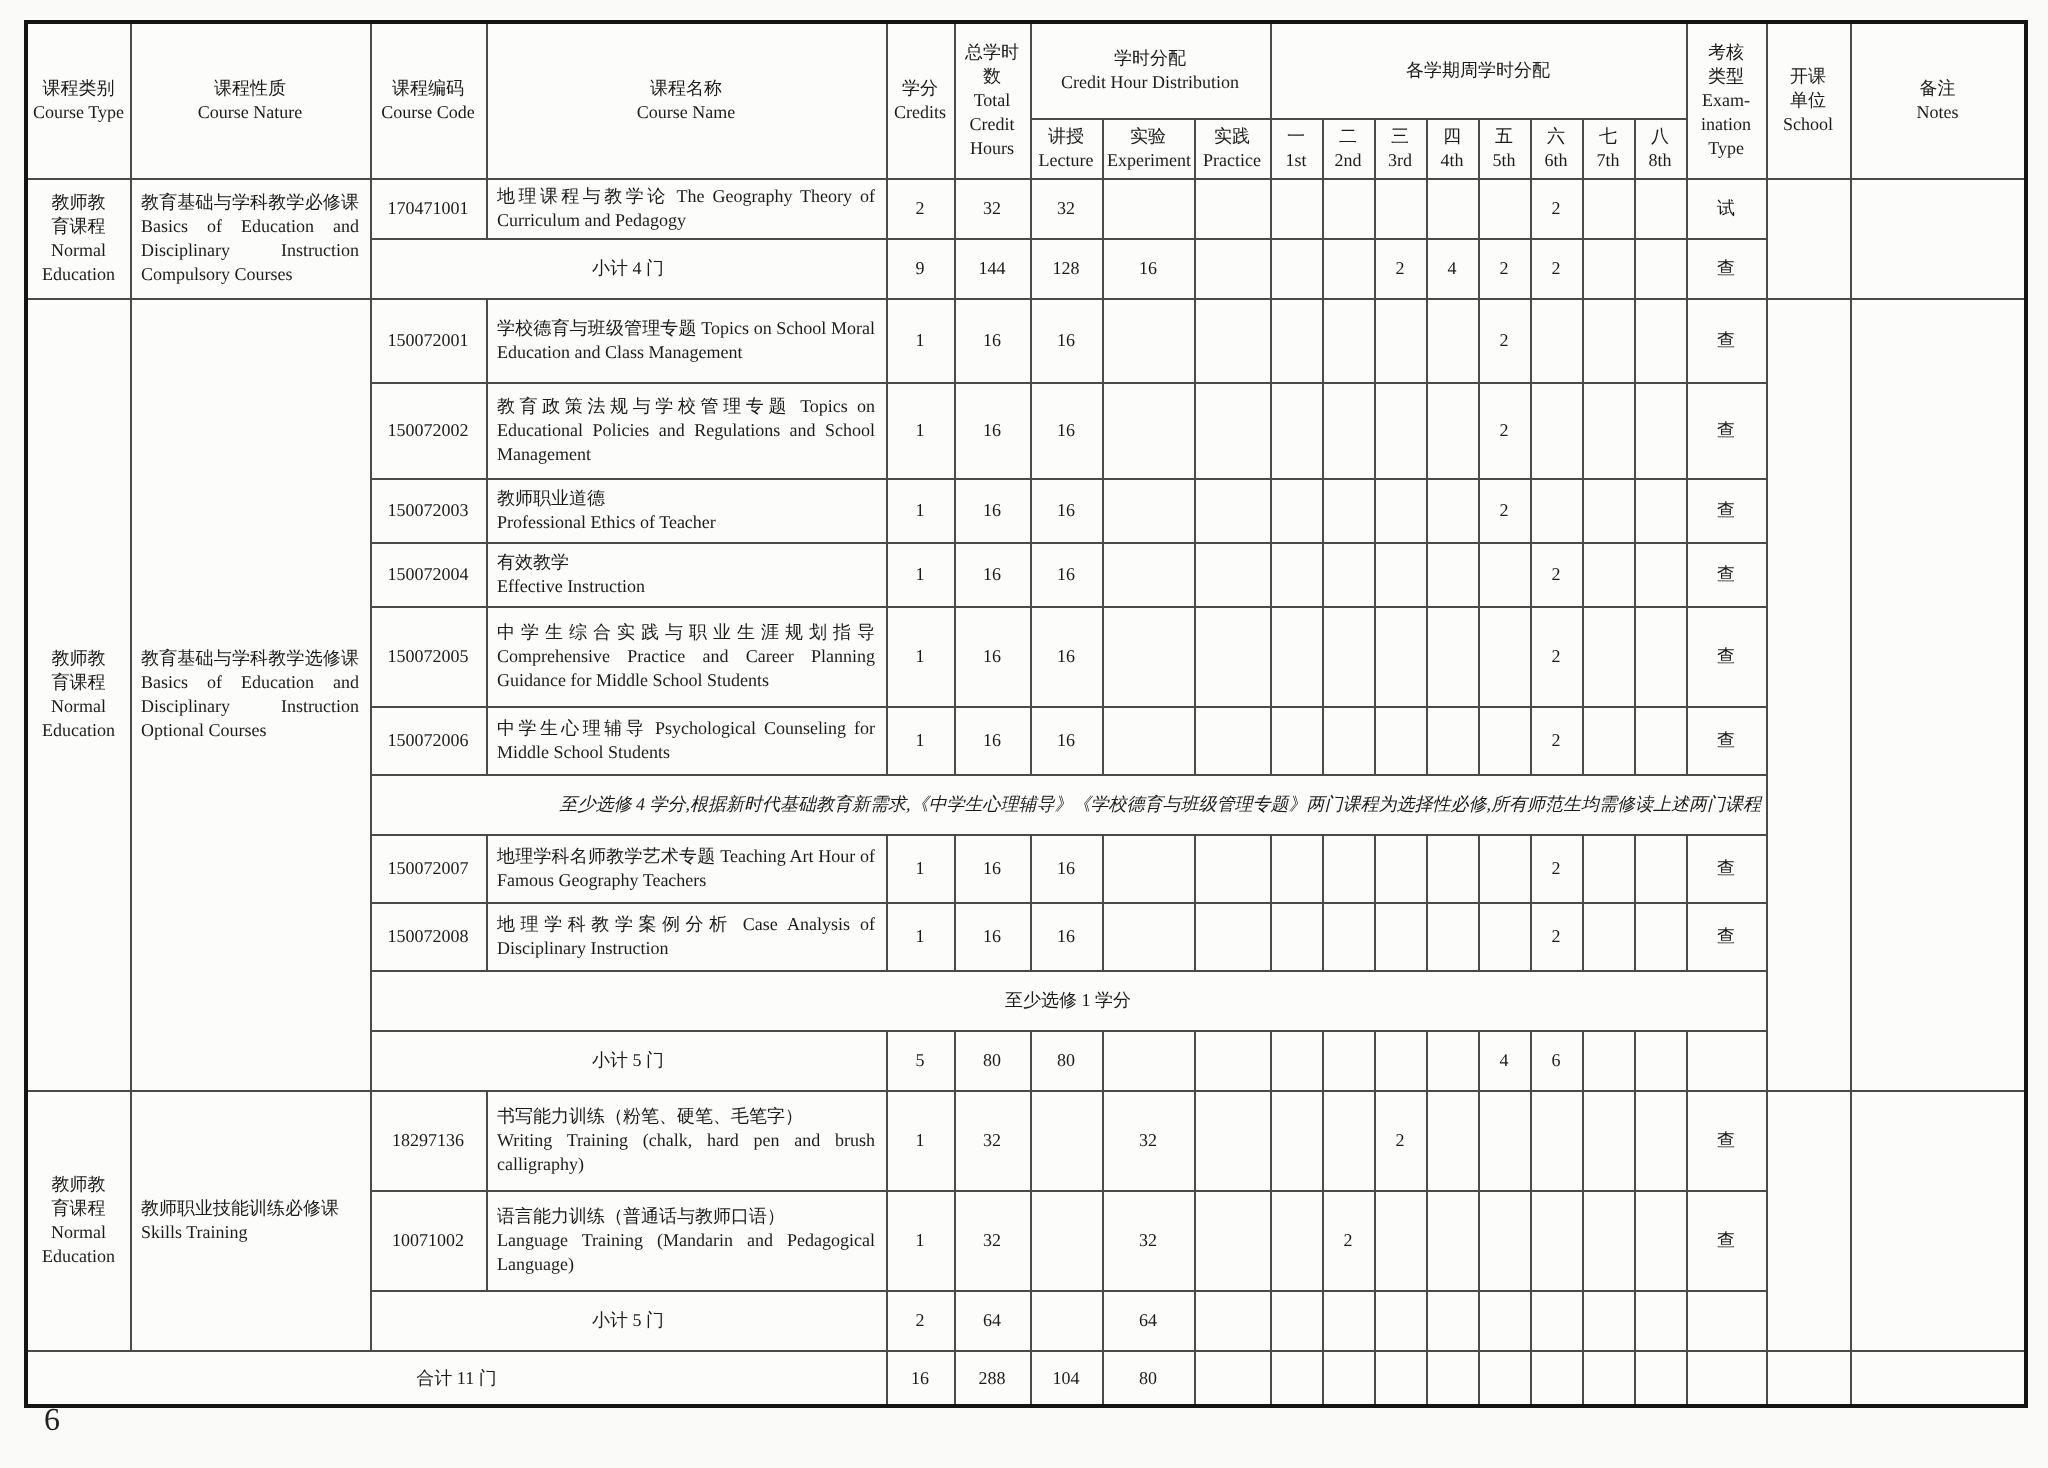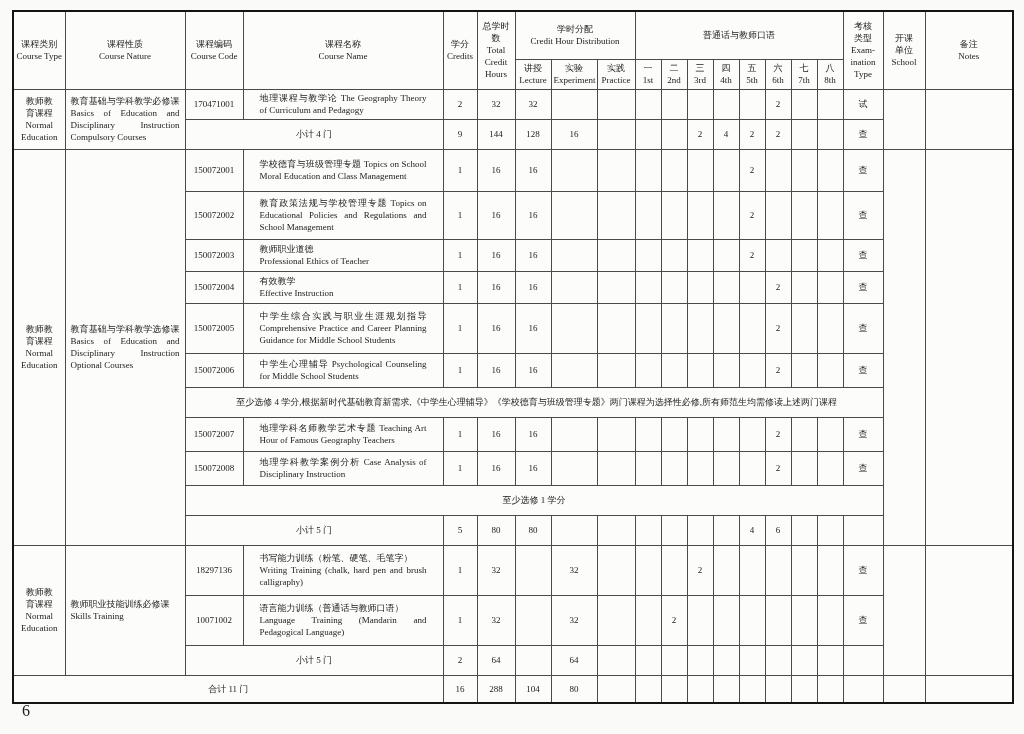--- a/index.html
+++ b/index.html
@@ -23,23 +23,23 @@
     border:1px solid #4a4a4a;
     font-weight:normal;
     font-size:9px;
     line-height:1.35;
     vertical-align:middle;
     white-space:pre-line;
     overflow:hidden;
     padding:1px 2px;
     text-align:center;
   }
-  .curr td.name   { text-align:justify; padding:2px 16px; }
+  .curr td.name   { text-align:justify; padding:2px 5px; }
   .curr td.nature { text-align:justify; padding:2px 5px;margin-top:21px; }
-  .curr td.note-l { text-align:center;    padding:2px 2px 2px 7px; }
+  .curr td.note-l { text-align:right;    padding:2px 2px 2px 7px;font-style:italic; }
   #pageno {
     position:absolute; left:22px; top:702px;
     font-size:16px; color:#222;
   }
 </style>
 </head>
 <body>
 
 <table class="curr">
 <colgroup>
@@ -75,21 +75,21 @@
   <th rowspan="2">课程名称
 Course Name</th>
   <th rowspan="2">学分
 Credits</th>
   <th rowspan="2">总学时数
 Total
 Credit
 Hours</th>
   <th colspan="3">学时分配
 Credit Hour Distribution</th>
-  <th colspan="8">普通话与教师口语</th>
+  <th colspan="8">各学期周学时分配</th>
   <th rowspan="2">考核
 类型
 Exam-
 ination
 Type</th>
   <th rowspan="2">开课
 单位
 School</th>
   <th rowspan="2">备注
 Notes</th>

